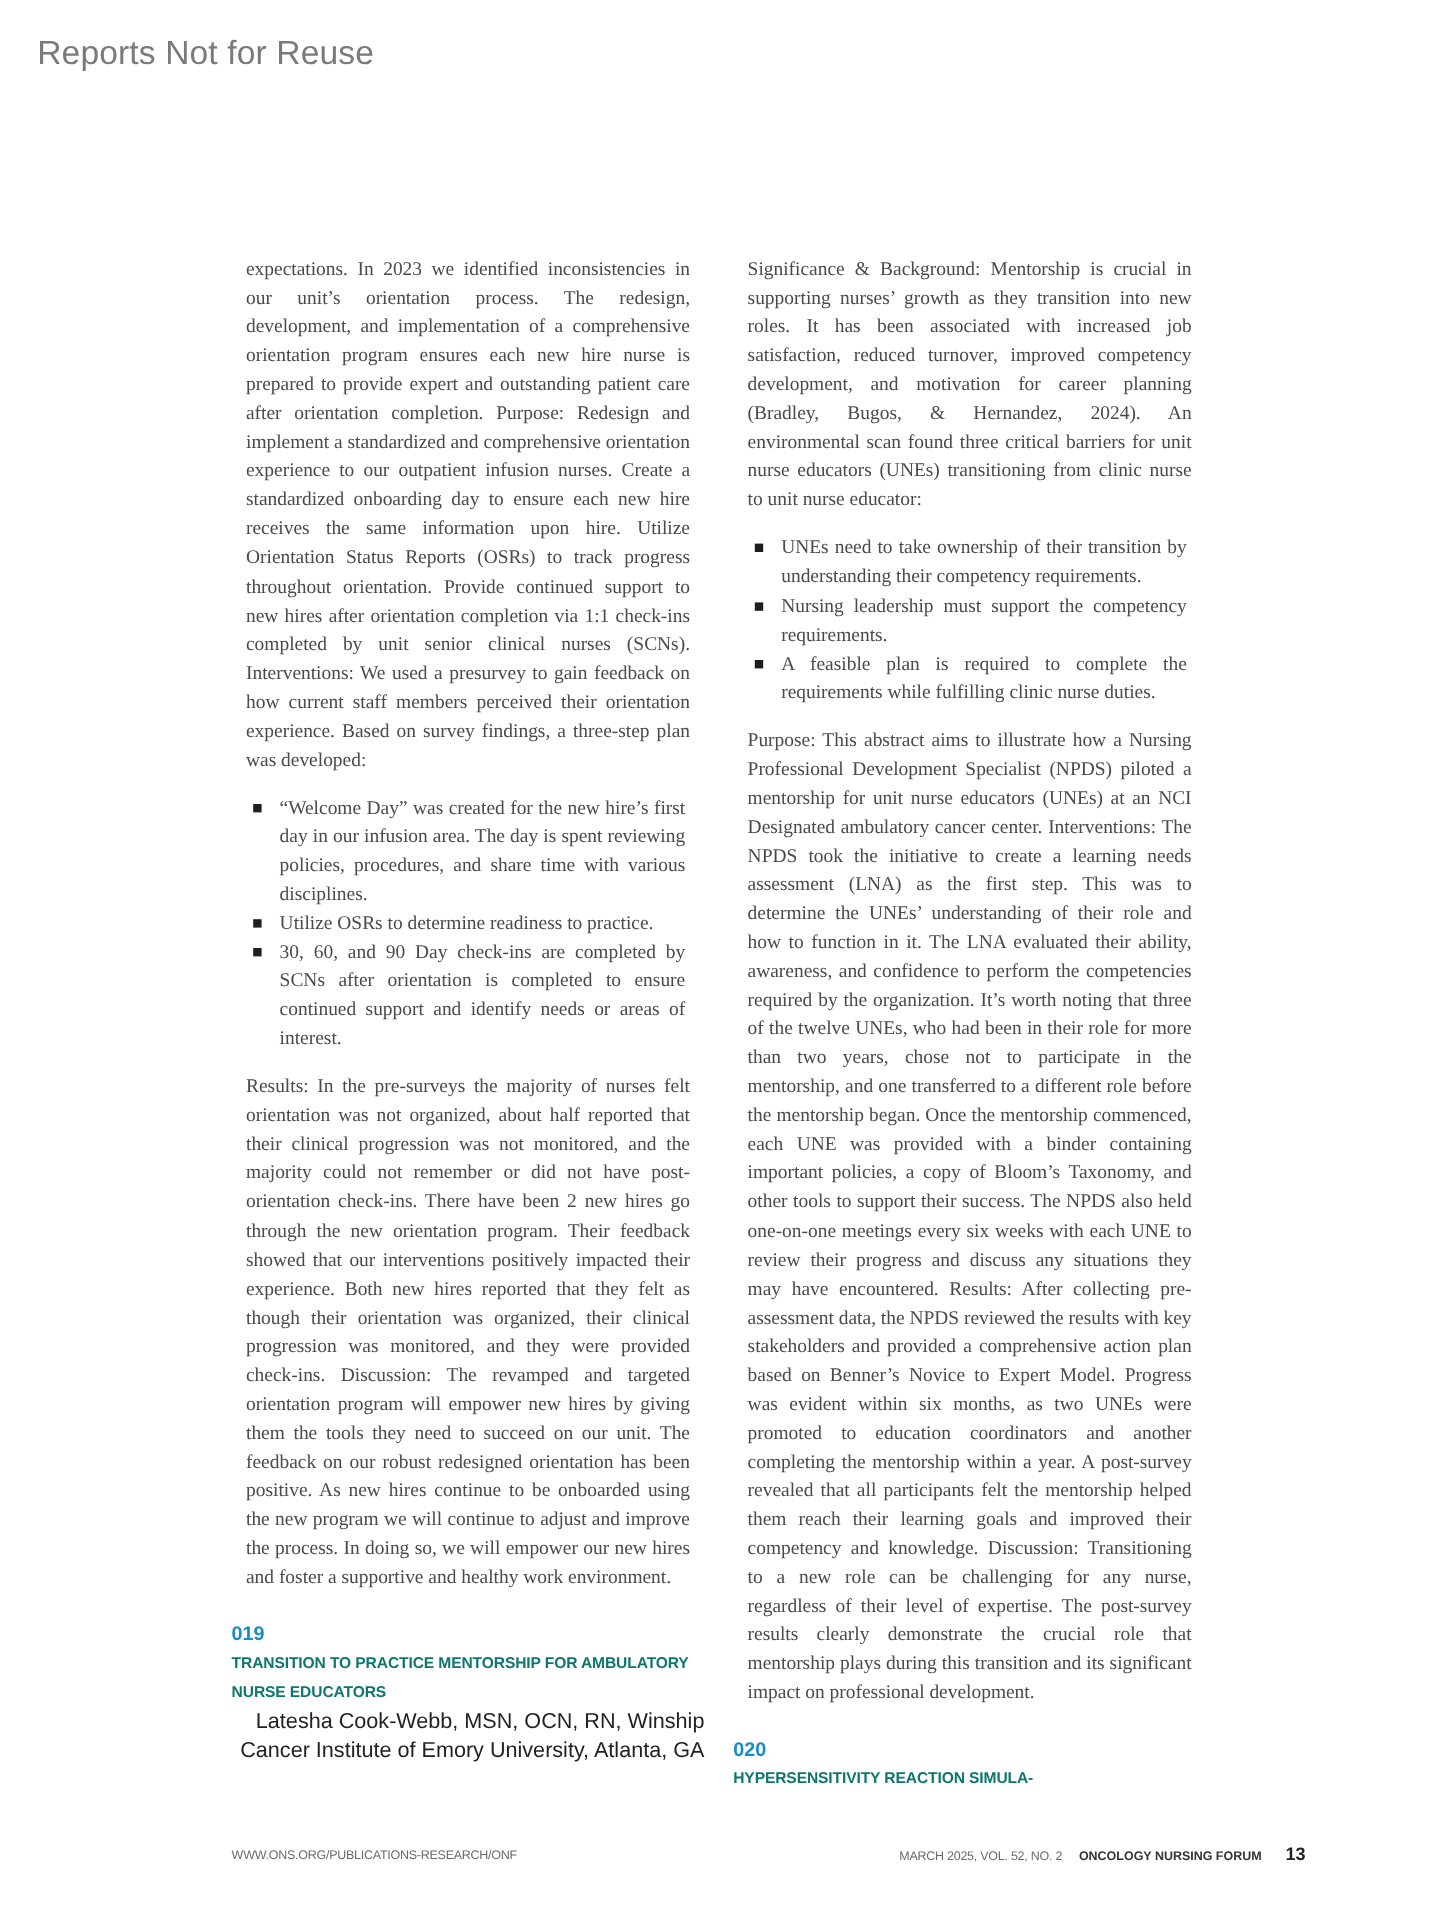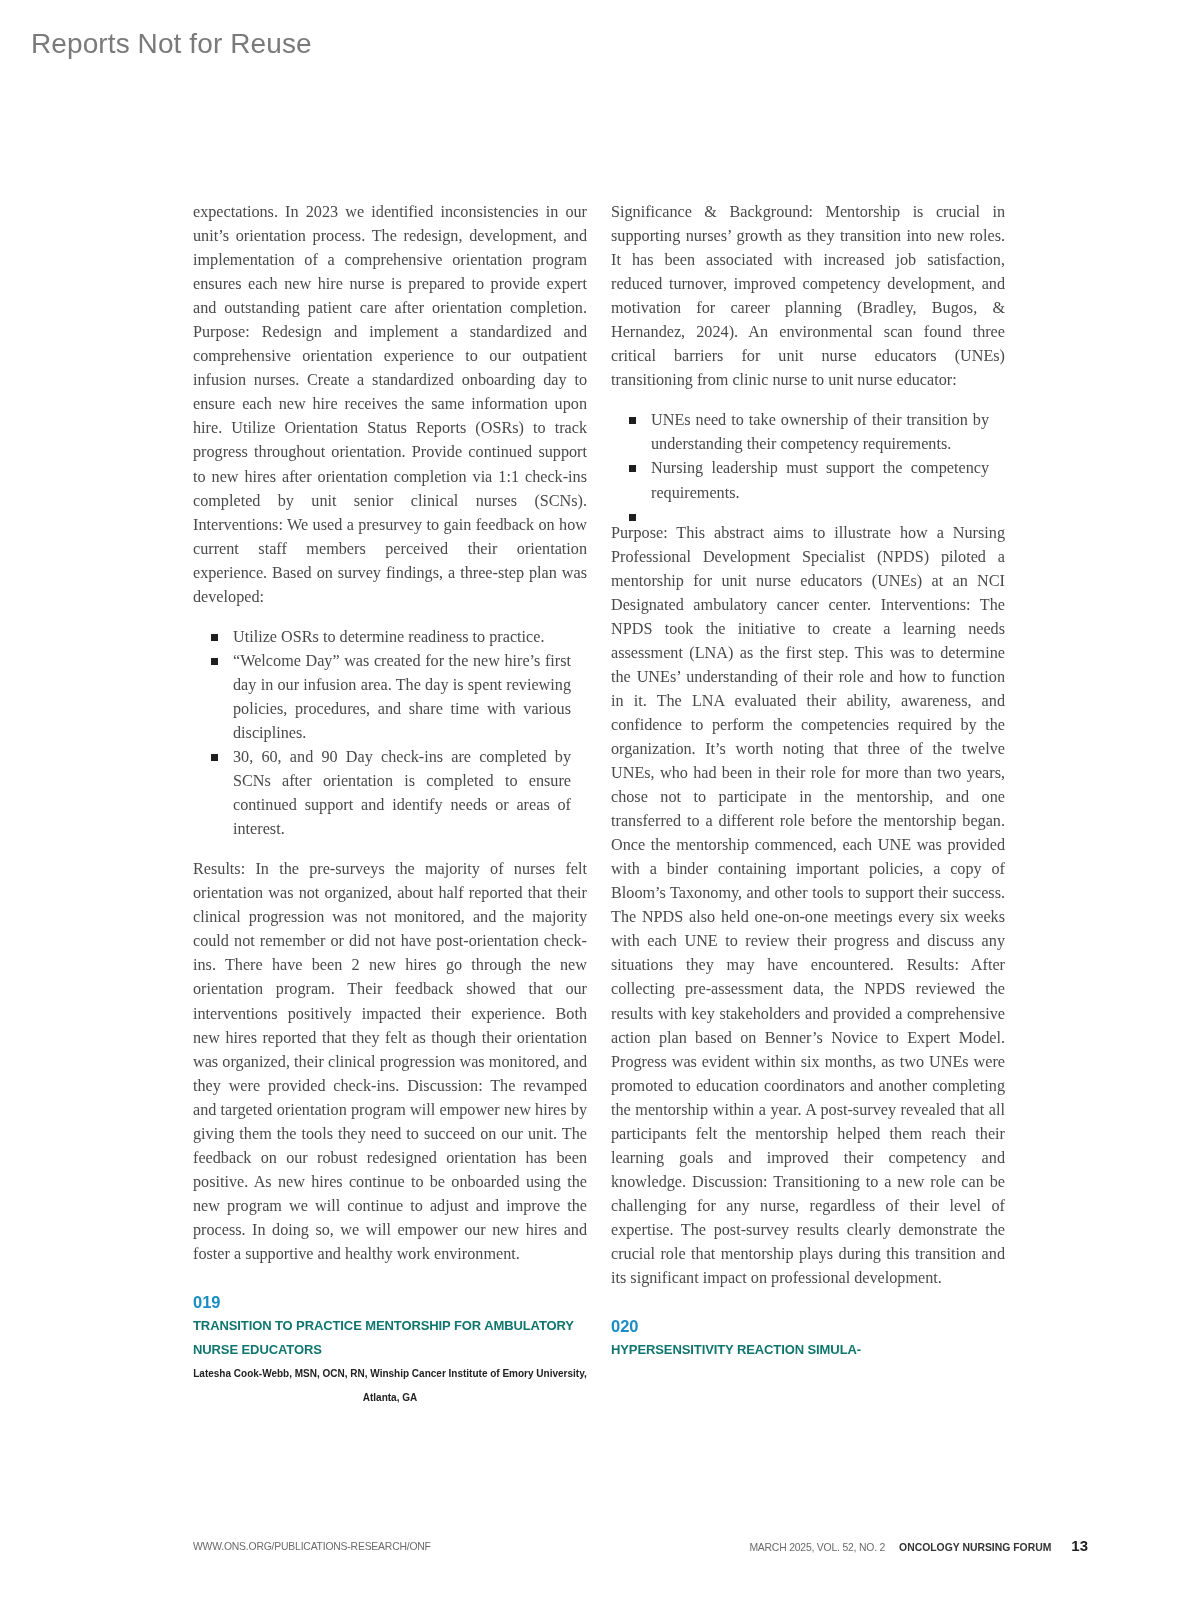--- a/index.html
+++ b/index.html
@@ -29,21 +29,21 @@
       font-family: "Liberation Serif", serif;
       font-size: 16.2px;
       line-height: 24.05px;
       color: #4a4a4a;
       text-align: justify;
       hyphens: auto;
     }
     .col-left { left: 193px; }
     .col-right { left: 611px; }
     .column p {
-      margin: 0;
+      margin: 12px;
     }
     .bullets {
       list-style: none;
       margin: 16px;
       padding: 0;
     }
     .bullets li {
       position: relative;
       padding-left: 24px;
     }
@@ -67,25 +67,25 @@
       font-family: "Liberation Sans", sans-serif;
       font-weight: bold;
       color: #0f766e;
       font-size: 13px;
       line-height: 24px;
       text-align: left;
       letter-spacing: -0.1px;
     }
     .abstract-author {
       font-family: "Liberation Sans", sans-serif;
-      font-weight: bold;
+      font-weight: normal;
       color: #222222;
-      font-size: 10px;
+      font-size: 18px;
       line-height: 24px;
-      text-align: center;
+      text-align: right;
     }
     .footer-left {
       position: absolute;
       left: 193px;
       top: 1541px;
       font-family: "Liberation Sans", sans-serif;
       font-size: 10.4px;
       color: #6a6a6a;
       letter-spacing: -0.2px;
     }
@@ -116,37 +116,37 @@
     }
   </style>
 </head>
 <body>
 
 <div class="watermark">Reports Not for Reuse</div>
 
 <div class="column col-left">
   <p>expectations. In 2023 we identified inconsistencies in our unit’s orientation process. The redesign, development, and implementation of a comprehensive orientation program ensures each new hire nurse is prepared to provide expert and outstanding patient care after orientation completion. Purpose: Redesign and implement a standardized and comprehensive orientation experience to our outpatient infusion nurses. Create a standardized onboarding day to ensure each new hire receives the same information upon hire. Utilize Orientation Status Reports (OSRs) to track progress throughout orientation. Provide continued support to new hires after orientation completion via 1:1 check-ins completed by unit senior clinical nurses (SCNs). Interventions: We used a presurvey to gain feedback on how current staff members perceived their orientation experience. Based on survey findings, a three-step plan was developed:</p>
   <ul class="bullets">
+    <li><span class="bullet-mark"></span><span>“Welcome Day” was created for the new hire’s first day in our infusion area. The day is spent reviewing policies, procedures, and share time with various disciplines.</span></li>
     <li><span class="bullet-mark"></span><span>Utilize OSRs to determine readiness to practice.</span></li>
-    <li><span class="bullet-mark"></span><span>“Welcome Day” was created for the new hire’s first day in our infusion area. The day is spent reviewing policies, procedures, and share time with various disciplines.</span></li>
     <li><span class="bullet-mark"></span><span>30, 60, and 90 Day check-ins are completed by SCNs after orientation is completed to ensure continued support and identify needs or areas of interest.</span></li>
   </ul>
   <p>Results: In the pre-surveys the majority of nurses felt orientation was not organized, about half reported that their clinical progression was not monitored, and the majority could not remember or did not have post-orientation check-ins. There have been 2 new hires go through the new orientation program. Their feedback showed that our interventions positively impacted their experience. Both new hires reported that they felt as though their orientation was organized, their clinical progression was monitored, and they were provided check-ins. Discussion: The revamped and targeted orientation program will empower new hires by giving them the tools they need to succeed on our unit. The feedback on our robust redesigned orientation has been positive. As new hires continue to be onboarded using the new program we will continue to adjust and improve the process. In doing so, we will empower our new hires and foster a supportive and healthy work environment.</p>
 
   <div class="abstract-number">019</div>
   <div class="abstract-title">TRANSITION TO PRACTICE MENTORSHIP FOR AMBULATORY NURSE EDUCATORS</div>
   <div class="abstract-author">Latesha Cook-Webb, MSN, OCN, RN, Winship Cancer Institute of Emory University, Atlanta, GA</div>
 </div>
 
 <div class="column col-right">
   <p>Significance &amp; Background: Mentorship is crucial in supporting nurses’ growth as they transition into new roles. It has been associated with increased job satisfaction, reduced turnover, improved competency development, and motivation for career planning (Bradley, Bugos, &amp; Hernandez, 2024). An environmental scan found three critical barriers for unit nurse educators (UNEs) transitioning from clinic nurse to unit nurse educator:</p>
   <ul class="bullets">
     <li><span class="bullet-mark"></span><span>UNEs need to take ownership of their transition by understanding their competency requirements.</span></li>
     <li><span class="bullet-mark"></span><span>Nursing leadership must support the competency requirements.</span></li>
-    <li><span class="bullet-mark"></span></li>
+    <li><span class="bullet-mark"></span><span>A feasible plan is required to complete the requirements while fulfilling clinic nurse duties.</span></li>
   </ul>
   <p>Purpose: This abstract aims to illustrate how a Nursing Professional Development Specialist (NPDS) piloted a mentorship for unit nurse educators (UNEs) at an NCI Designated ambulatory cancer center. Interventions: The NPDS took the initiative to create a learning needs assessment (LNA) as the first step. This was to determine the UNEs’ understanding of their role and how to function in it. The LNA evaluated their ability, awareness, and confidence to perform the competencies required by the organization. It’s worth noting that three of the twelve UNEs, who had been in their role for more than two years, chose not to participate in the mentorship, and one transferred to a different role before the mentorship began. Once the mentorship commenced, each UNE was provided with a binder containing important policies, a copy of Bloom’s Taxonomy, and other tools to support their success. The NPDS also held one-on-one meetings every six weeks with each UNE to review their progress and discuss any situations they may have encountered. Results: After collecting pre-assessment data, the NPDS reviewed the results with key stakeholders and provided a comprehensive action plan based on Benner’s Novice to Expert Model. Progress was evident within six months, as two UNEs were promoted to education coordinators and another completing the mentorship within a year. A post-survey revealed that all participants felt the mentorship helped them reach their learning goals and improved their competency and knowledge. Discussion: Transitioning to a new role can be challenging for any nurse, regardless of their level of expertise. The post-survey results clearly demonstrate the crucial role that mentorship plays during this transition and its significant impact on professional development.</p>
 
   <div class="abstract-number">020</div>
   <div class="abstract-title">HYPERSENSITIVITY REACTION SIMULA-</div>
 </div>
 
 <div class="footer-left">WWW.ONS.ORG/PUBLICATIONS-RESEARCH/ONF</div>
 
 <div class="footer-right">

